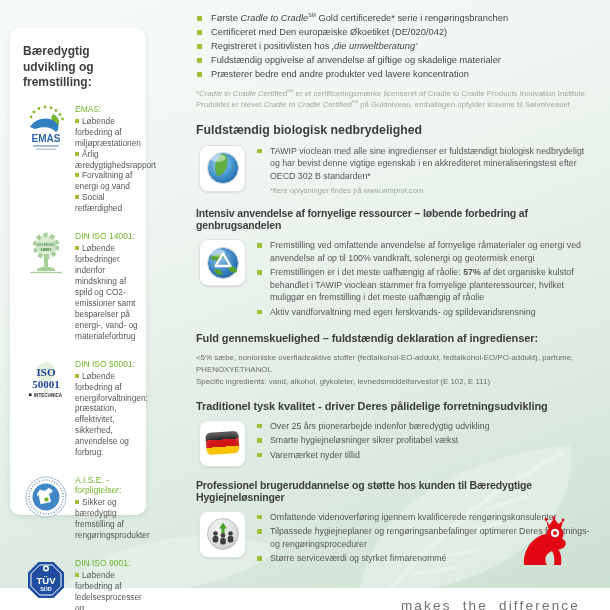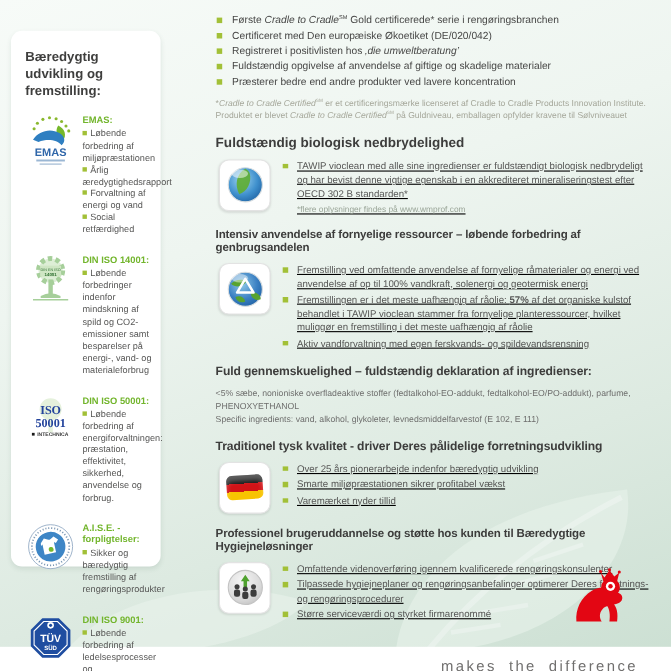--- a/index.html
+++ b/index.html
@@ -10,36 +10,36 @@
   .leaf-deco{position:absolute;bottom:20px;left:240px;opacity:.65;}
   .leaf-deco2{position:absolute;bottom:18px;left:60px;opacity:.5;}
 
   
   .sidebar{position:absolute;left:10px;top:28px;width:136px;height:487px;background:#fff;
     border-radius:10px;box-shadow:0 2px 5px rgba(60,90,70,.12);padding:16px 8px 0 13px;box-sizing:border-box;}
   .side-title{font-size:12px;font-weight:bold;color:#3e3e3d;line-height:1.3;margin-bottom:13px;}
   .side-item{display:flex;margin-bottom:17px;}
   .side-logo{flex:0 0 46px;width:46px;margin-right:6px;display:flex;justify-content:center;align-items:flex-start;}
   .side-texts{flex:1;min-width:0;}
-  .side-label{color:#72b52c;font-size:8.5px;font-weight:bold;margin-bottom:2px;}
+  .side-label{color:#72b52c;font-size:8.5px;font-weight:normal;margin-bottom:2px;}
   .sb{font-size:8.3px;color:#575756;line-height:1.32;}
   .sq{display:inline-block;width:4px;height:4px;background:#a2c037;margin-right:3px;vertical-align:1px;}
 
   
   .main{position:absolute;left:196px;top:12px;width:398px;}
   .intro{margin:0;padding:0;}
   .intro .li{list-style:none;position:relative;padding-left:15px;font-size:9.3px;color:#474746;line-height:1.4;margin-bottom:1px;}
   .bsq{position:absolute;left:1px;top:4px;width:5px;height:5px;background:#a2c037;}
   .sm{font-size:.55em;vertical-align:super;}
   .footnote{margin-top:7px;font-size:7.8px;color:#a5a79a;line-height:1.45;}
   .sec-title{font-weight:bold;color:#3d3d3c;margin:12px 0 8px;}
   .t-lg{font-size:12.3px;}
   .t-md{font-size:11px;letter-spacing:-.1px;}
   .t-sm{font-size:10.5px;letter-spacing:-.15px;}
-  .sec-body{display:flex;align-items:flex-start;text-decoration:underline;}
+  .sec-body{display:flex;align-items:flex-start;}
   .tile{width:45px;height:45px;flex:0 0 45px;background:#fff;border:1px solid #e3e3e3;border-radius:9px;
     box-shadow:0 1px 2px rgba(0,0,0,.10);margin:0 10px 0 3px;display:flex;align-items:center;justify-content:center;}
   .sec-bullets{flex:1;min-width:0;}
   .sec-bullets .li{position:relative;padding-left:14px;font-size:8.8px;color:#565655;line-height:1.42;margin-bottom:2px;}
   .sec-bullets .bsq{width:4.5px;height:4.5px;}
   .note{font-size:7.6px;color:#9ba699;margin-top:4px;padding-left:14px;}
   .ingredients{font-size:7.9px;color:#6e6e6d;line-height:1.5;}
   .flag{width:33px;height:22px;border-radius:5px;overflow:hidden;transform:rotate(-4deg);
     background:linear-gradient(#1a1a1a 0 34%,#d01317 34% 67%,#f8c301 67%);box-shadow:inset 0 5px 5px rgba(255,255,255,.30);}
 
@@ -234,21 +234,21 @@
       <div>Specific ingredients: vand, alkohol, glykoleter, levnedsmiddelfarvestof (E 102, E 111)</div>
     </div>
 
     <div class="sec-title t-md">Traditionel tysk kvalitet - driver Deres pålidelige forretningsudvikling</div>
     <div class="sec-body">
       <div class="tile">
           <div class="flag"></div>
         </div>
       <div class="sec-bullets">
         <div class="li"><span class="bsq"></span><span>Over 25 års pionerarbejde indenfor bæredygtig udvikling</span></div>
-        <div class="li"><span class="bsq"></span><span>Smarte miljøpræstationen sikrer profitabel vækst</span></div>
+        <div class="li"><span class="bsq"></span><span>Smarte hygiejneløsninger sikrer profitabel vækst</span></div>
         <div class="li"><span class="bsq"></span><span>Varemærket nyder tillid</span></div>
       </div>
     </div>
 
     <div class="sec-title t-sm">Professionel brugeruddannelse og støtte hos kunden til Bæredygtige Hygiejneløsninger</div>
     <div class="sec-body">
       <div class="tile">
         <svg width="38" height="38" viewBox="0 0 38 38">
           <defs>
             <radialGradient id="gs" cx="40%" cy="30%" r="80%">

